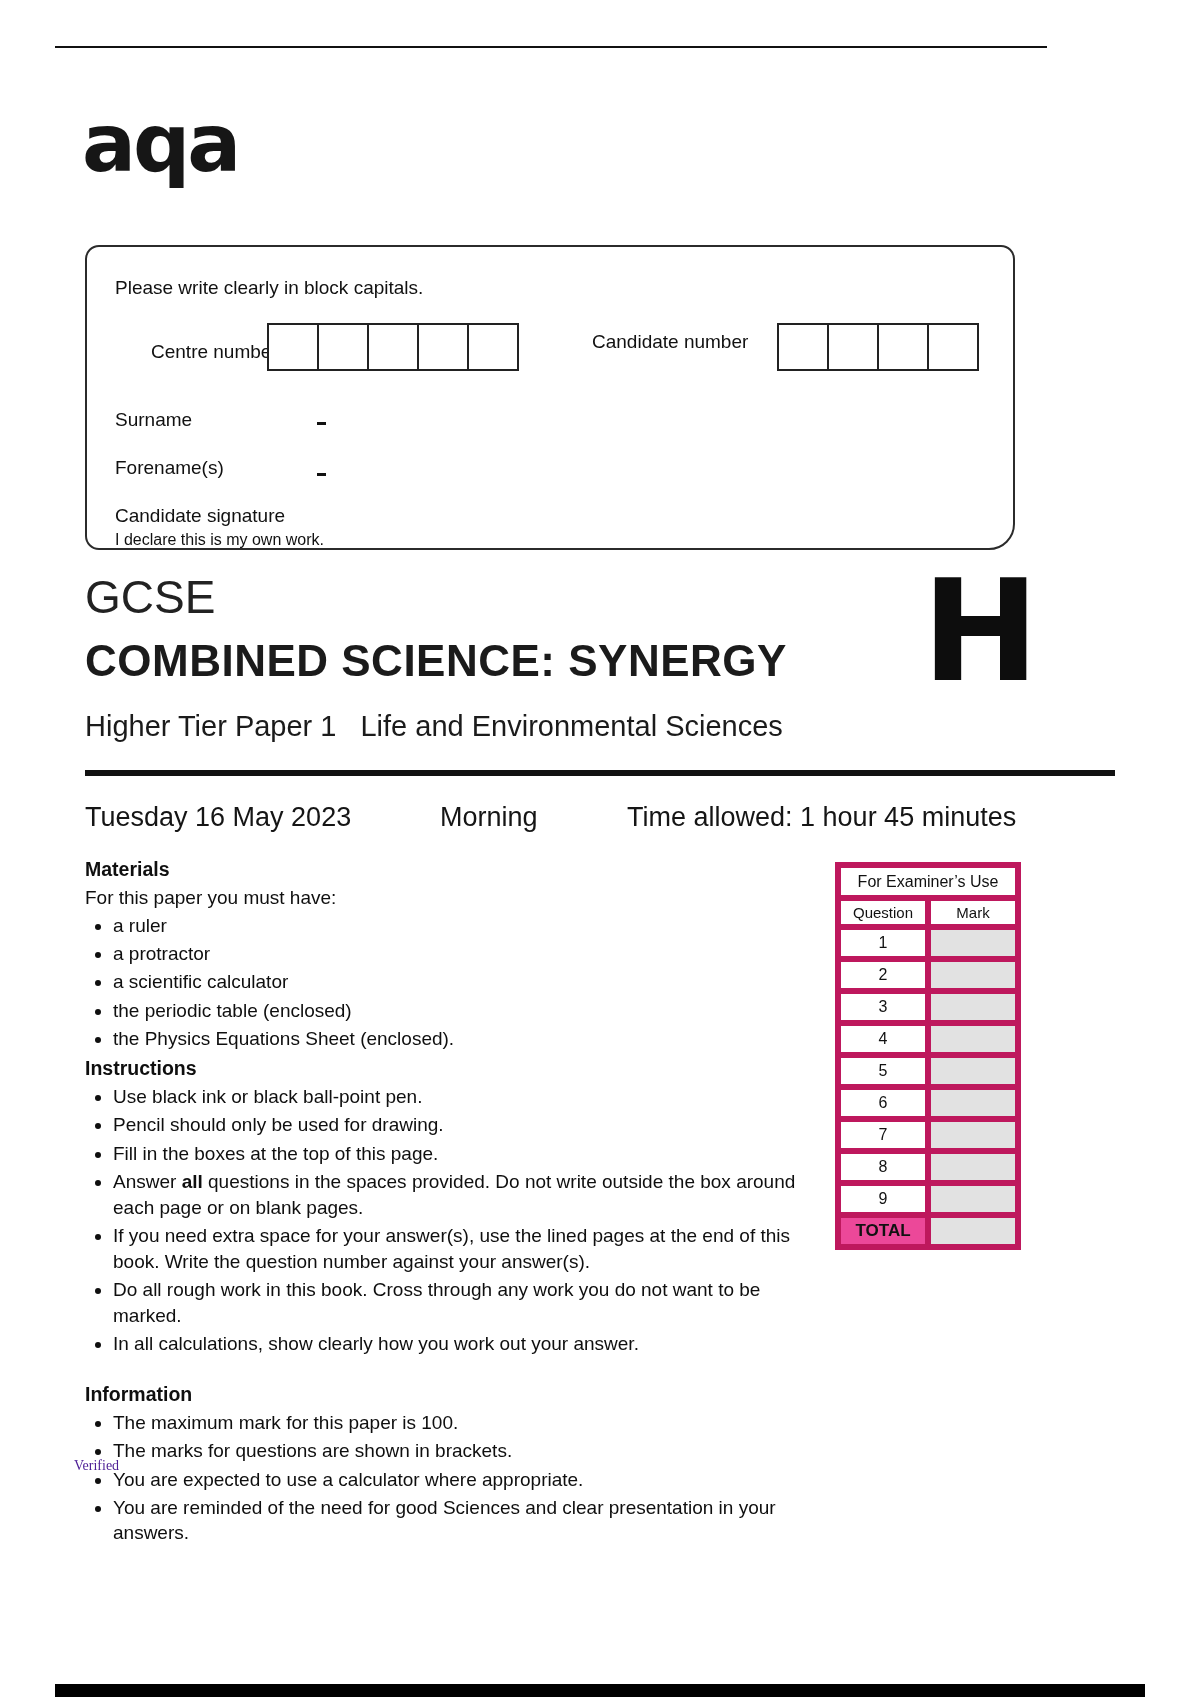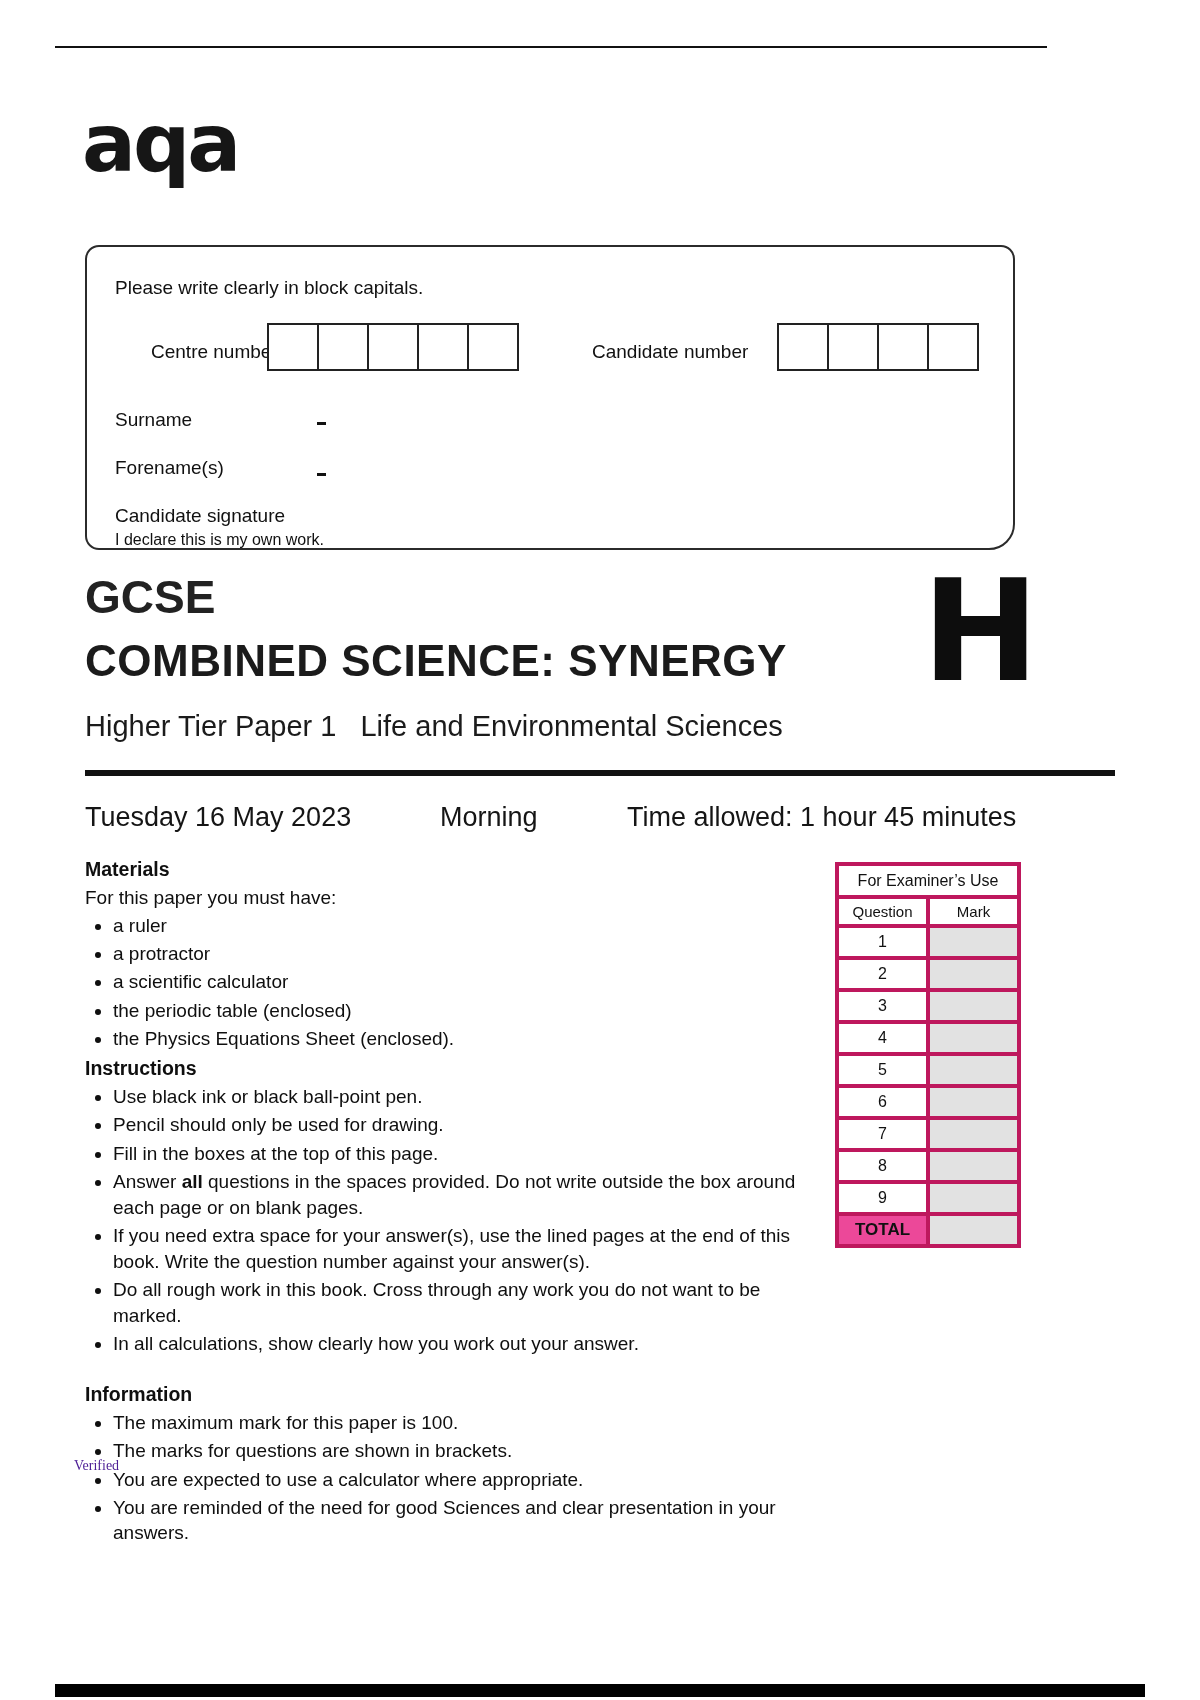--- a/index.html
+++ b/index.html
@@ -31,36 +31,36 @@
   .candidate-box {
     position: absolute; left: 85px; top: 245px;
     width: 930px; height: 305px;
     border: 2px solid #2b2b2b;
     border-radius: 14px 14px 26px 14px;
     background: #fff;
   }
   .cb-instruction { position: absolute; left: 28px; top: 30px; font-size: 19px; }
   .cb-label { position: absolute; font-size: 19px; }
   .lbl-centre { left: 28px; top: 94px; margin-left: 36px; }
-  .lbl-candidate { left: 505px; top: 94px; text-align: right; }
+  .lbl-candidate { left: 505px; top: 84px; text-align: right; }
   .digit-boxes { position: absolute; top: 76px; display: flex; }
   .boxes-centre { left: 180px; }
   .boxes-candidate { left: 690px; }
   .digit-box { width: 52px; height: 48px; border: 2px solid #222; background: #fff; }
   .digit-box + .digit-box { margin-left: -2px; }
   .lbl-surname { left: 28px; top: 162px; }
   .lbl-forename { left: 28px; top: 210px; }
   .lbl-signature { left: 28px; top: 258px; }
   .write-line { position: absolute; width: 9px; height: 3px; background: #111; }
   .line-surname { left: 230px; top: 175px; }
   .line-forename { left: 230px; top: 226px; }
   .cb-declaration { position: absolute; left: 28px; top: 284px; font-size: 16px; }
 
   
-  .gcse { position: absolute; left: 85px; top: 570px; font-size: 46px; font-weight: 700; color: #222; }
+  .gcse { position: absolute; left: 85px; top: 570px; font-size: 46px; font-weight: 400; color: #222; }
   .subject { position: absolute; left: 85px; top: 636px; font-size: 44px; font-weight: bold; color: #1b1b1b; letter-spacing: 0.5px; }
   .paper-line { position: absolute; left: 85px; top: 710px; font-size: 29px; color: #1b1b1b; }
   .paper-line .gap { display: inline-block; width: 24px; }
   .tier {
     position: absolute; left: 922px; top: 562px;
     font-family: "DejaVu Sans", sans-serif;
     font-size: 140px; font-weight: bold; line-height: 1; color: #0d0d0d;
   }
 
   .thick-rule { position: absolute; left: 85px; top: 770px; width: 1030px; height: 6px; background: #111; }
@@ -82,21 +82,21 @@
   .left-col ul { margin: 2px 0 0 0; padding-left: 28px; }
   .left-col li { margin-bottom: 3px; }
 
   
   .examiner {
     position: absolute; left: 835px; top: 862px; width: 186px;
     border-collapse: collapse; font-size: 16px; color: #111;
     table-layout: fixed;
   }
   .examiner th, .examiner td {
-    border: 4px solid #be185d; text-align: center; vertical-align: middle;
+    border: 6px solid #be185d; text-align: center; vertical-align: middle;
     background: #fff; font-weight: normal; padding: 0;
   }
   .examiner .title-cell { height: 33px; font-size: 16px; }
   .examiner .header-cell { height: 29px; font-size: 15px; }
   .examiner .q-cell { height: 32px; }
   .examiner .mark-cell { background: #e2e2e2; }
   .examiner .total-cell { font-weight: bold; font-size: 17px; background: #ec4899; }
 
   .verified {
     position: absolute; left: 74px; top: 1458px;

